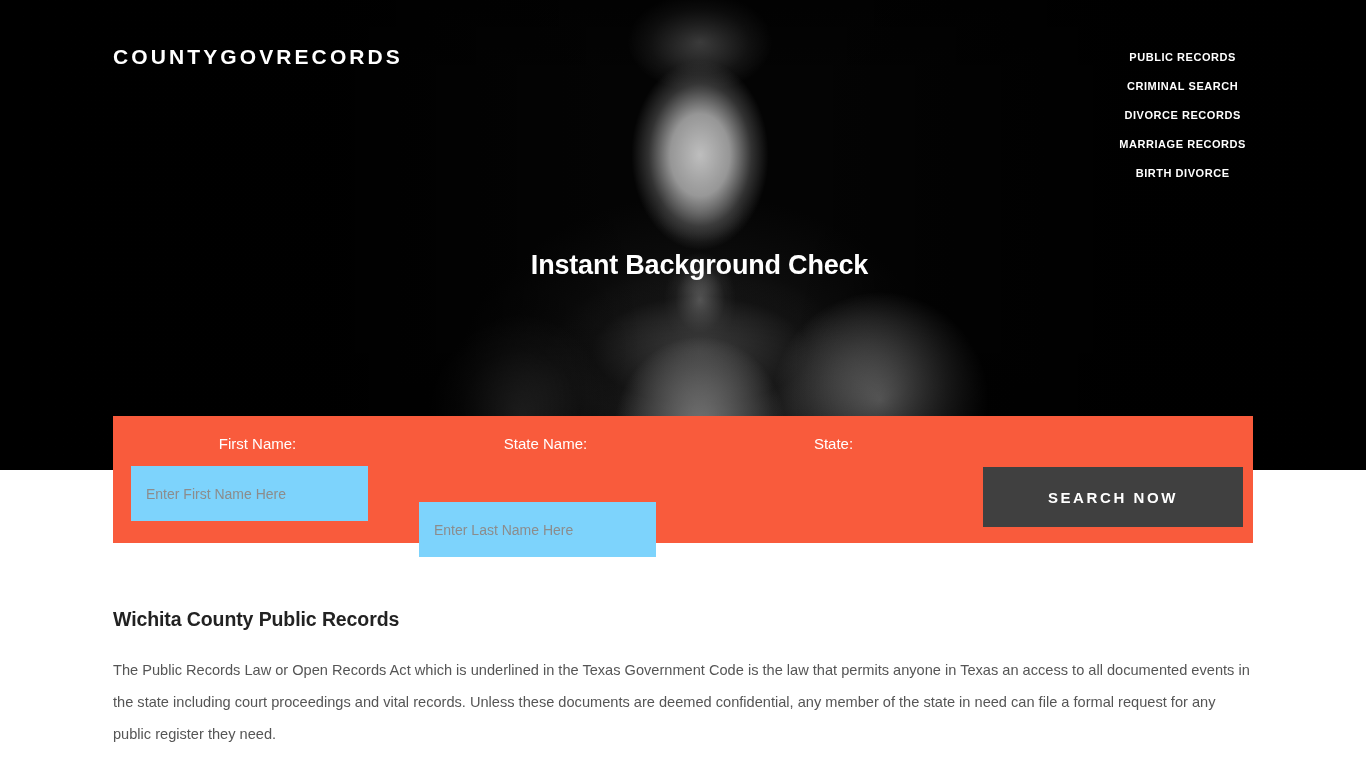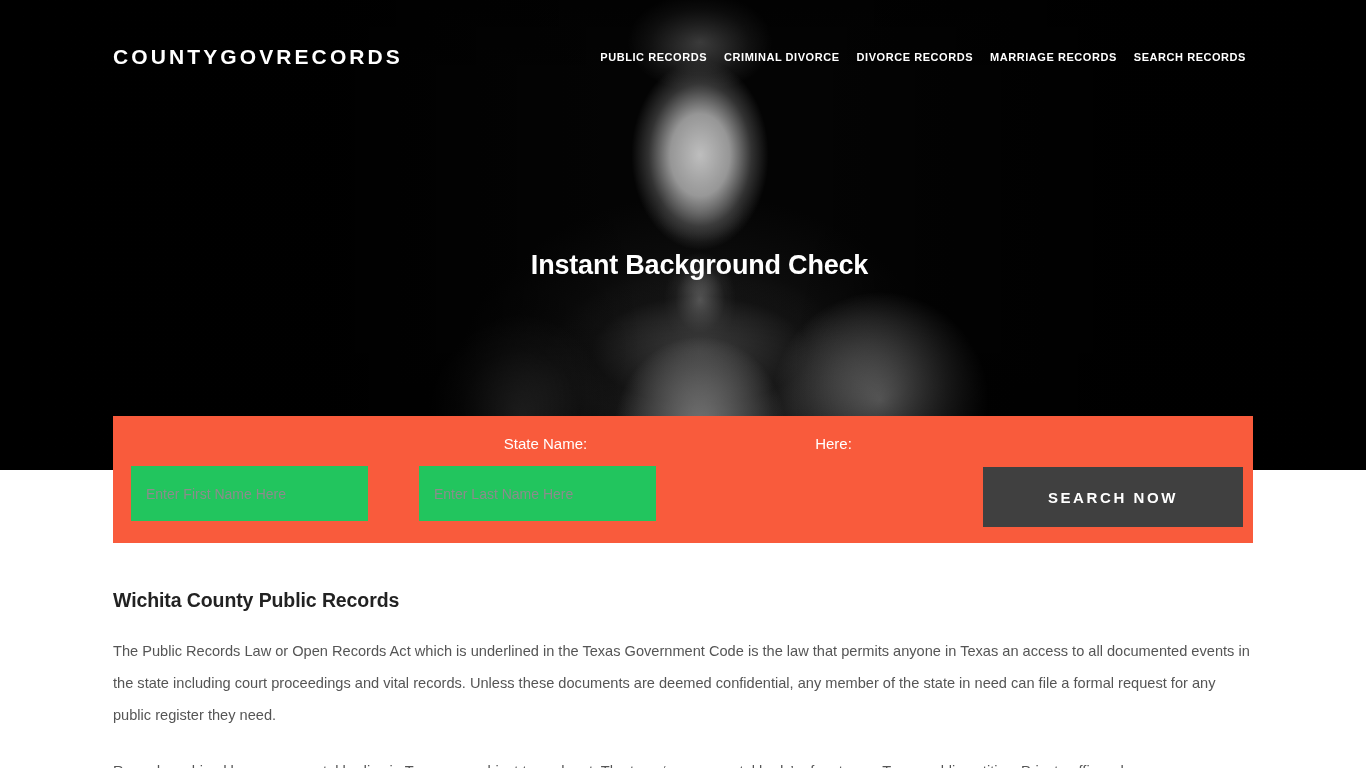--- a/index.html
+++ b/index.html
@@ -55,21 +55,21 @@
     position:absolute; left:0; top:0; width:1366px; height:116px;
     display:flex; align-items:center; z-index:6;
   }
   .logo {
     position:absolute; left:113px; top:45px;
     color:#ffffff; font-size:21px; font-weight:700;
     letter-spacing:3.1px; white-space:nowrap;
   }
   .nav {
     position:absolute; right:120px; top:51px;
-    display:flex; align-items:center; gap:17px;
+    display:flex; align-items:center; gap:17px;flex-direction:column;
   }
   .nav-item {
     color:#ffffff; font-size:11px; font-weight:700;
     letter-spacing:.55px; white-space:nowrap; cursor:pointer;
     text-decoration:none;
   }
 
   
   .hero-title {
     position:absolute; left:0; top:250px; width:1366px;
@@ -87,28 +87,28 @@
     position:absolute; top:19px;
     color:#ffffff; font-size:15px; font-weight:400;
     text-align:center; white-space:nowrap;
   }
   .lbl-first { left:18px; width:253px; }
   .lbl-last  { left:306px; width:253px; }
   .lbl-state { left:594px; width:253px; }
 
   .text-input {
     position:absolute; top:50px; height:55px;
-    background:#22c55e; border:none; outline:none;
+    background:#7dd3fc; border:none; outline:none;
     padding:0 15px;
     font-family:"Liberation Sans", sans-serif;
     font-size:14px; color:#4a4a4a;
   }
   .text-input::placeholder { color:#8c8c8c; font-size:14px; }
   .in-first { left:18px; width:237px; }
-  .in-last  { left:306px; width:237px; }
+  .in-last  { left:306px; width:237px;margin-top:36px; }
 
   .state-select {
     position:absolute; left:615px; top:50px; width:190px; height:55px;
     background:#ebebeb; display:flex; align-items:center; cursor:pointer;
   }
   .state-value {
     padding-left:15px; font-size:13px; font-weight:700; color:#4a4a4a;
     flex:1; white-space:nowrap;
   }
   .state-sep {
@@ -126,58 +126,59 @@
     font-family:"Liberation Sans", sans-serif;
     font-size:15px; font-weight:700; letter-spacing:2.6px;
   }
 
   
   .content {
     position:absolute; left:113px; top:589px; width:1140px;
   }
   .content h2 {
     font-size:19.5px; font-weight:700; color:#222222;
-    letter-spacing:-.1px; margin-bottom:23px;
+    letter-spacing:-.1px; margin-bottom:23px;margin-top:19px;
   }
   .content p {
     font-size:14.6px; color:#555555; line-height:32px;
     margin-bottom:24px;
   }
 </style>
 </head>
 <body>
 
 <div class="page">
 
   <div class="hero">
     <div class="hero-photo"></div>
     <div class="hero-vignette"></div>
   </div>
 
   <div class="header">
     <div class="logo">COUNTYGOVRECORDS</div>
     <nav class="nav">
       <a class="nav-item">PUBLIC RECORDS</a>
-      <a class="nav-item">CRIMINAL DIVORCE</a>
+      <a class="nav-item">CRIMINAL SEARCH</a>
       <a class="nav-item">DIVORCE RECORDS</a>
       <a class="nav-item">MARRIAGE RECORDS</a>
-      <a class="nav-item">SEARCH RECORDS</a>
+      <a class="nav-item">BIRTH DIVORCE</a>
     </nav>
   </div>
 
   <div class="hero-title">Instant Background Check</div>
 
   <div class="search-bar">
 
+    <div class="field-label lbl-first">First Name:</div>
     <input class="text-input in-first" type="text" placeholder="Enter First Name Here" style="">
 
     <div class="field-label lbl-last">State Name:</div>
     <input class="text-input in-last" type="text" placeholder="Enter Last Name Here" style="">
 
-    <div class="field-label lbl-state">Here:</div>
+    <div class="field-label lbl-state">State:</div>
 
     <button class="search-btn">SEARCH NOW</button>
   </div>
 
   <div class="content">
     <h2>Wichita County Public Records</h2>
     <p>The Public Records Law or Open Records Act which is underlined in the Texas Government Code is the law that permits anyone in Texas an access to all documented events in the state including court proceedings and vital records. Unless these documents are deemed confidential, any member of the state in need can file a formal request for any public register they need.</p>
     <p>Records archived by governmental bodies in Texas are subject to such act. The term ‘governmental body’ refers to any Texas public entities. Private offices, however, can</p>
   </div>
 

